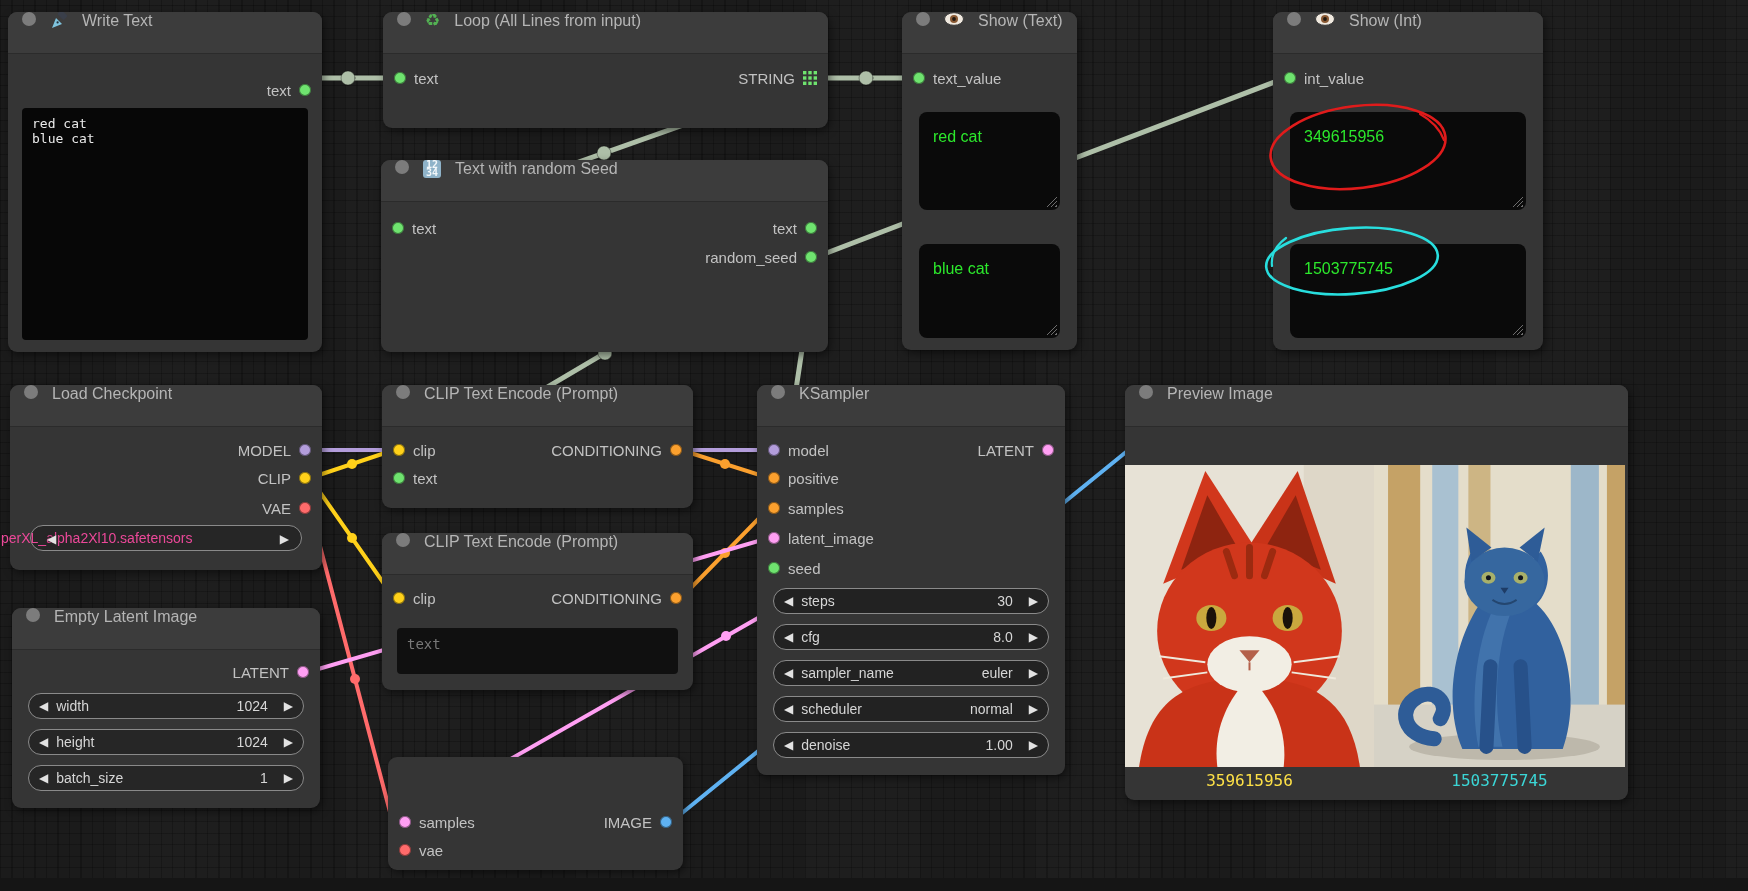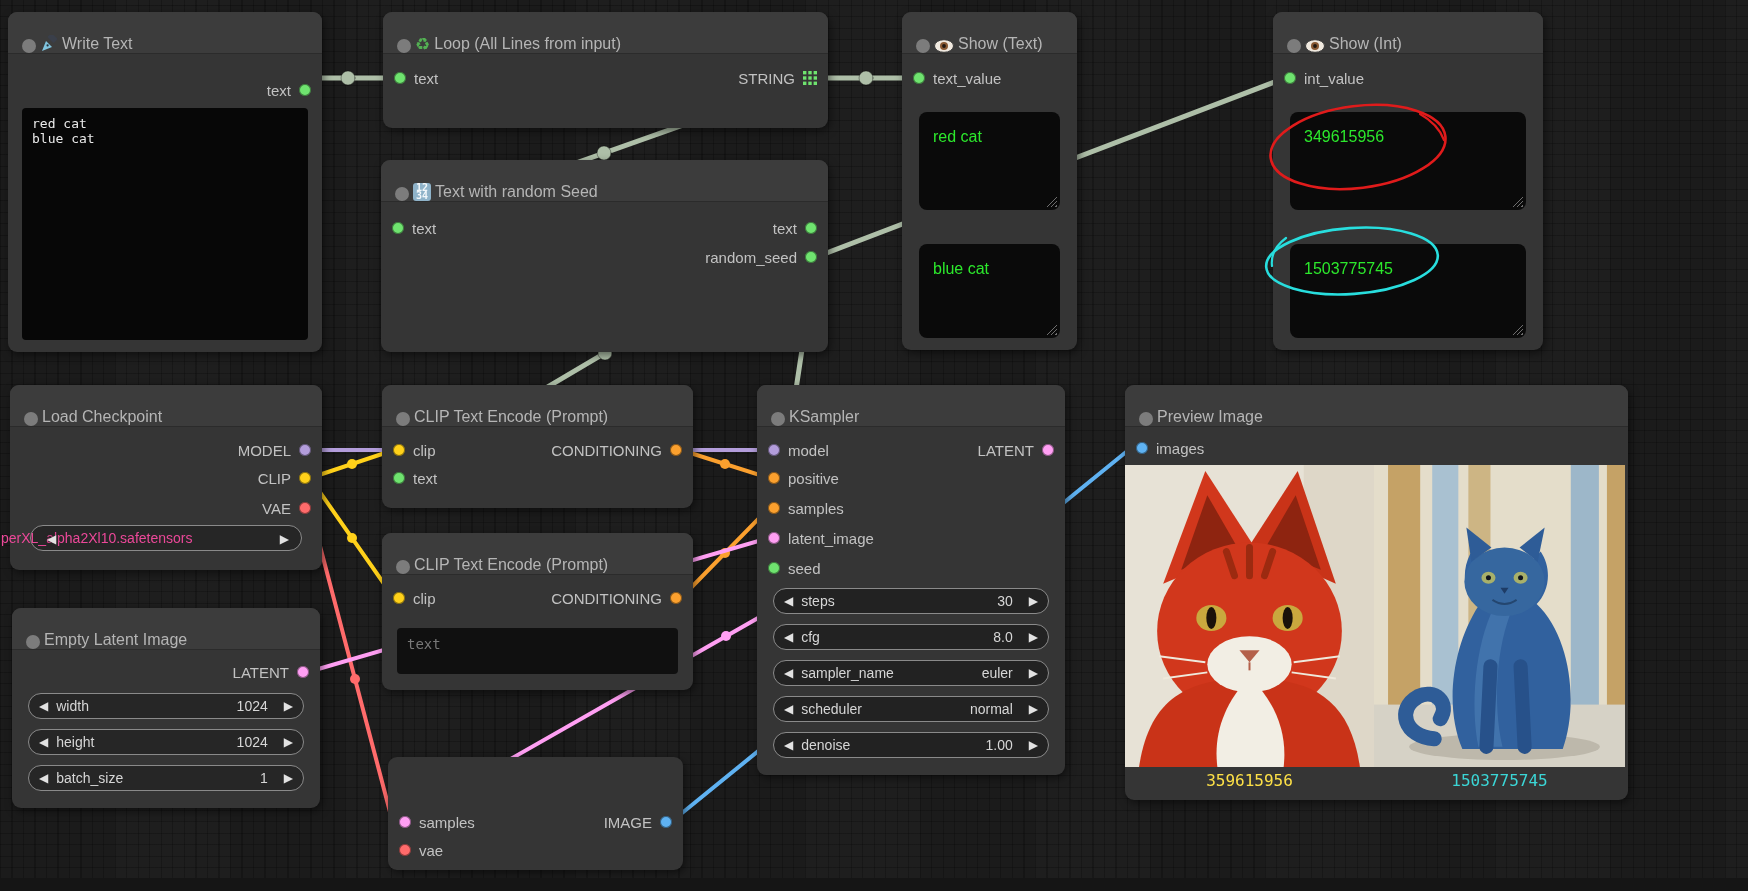--- a/index.html
+++ b/index.html
@@ -13,21 +13,21 @@
       repeating-linear-gradient(90deg, rgba(0,0,0,0.10) 0 115px, transparent 115px 230px);
     user-select:none;cursor:default;
   }
   #wires{position:absolute;left:0;top:0;z-index:1;}
   .node{
     position:absolute;background:#353535;border-radius:9px;z-index:2;
     box-shadow:2px 3px 9px rgba(0,0,0,0.5);
   }
   .titlebar{
     position:absolute;left:0;top:0;right:0;height:42px;background:#3c3c3c;
-    border-radius:9px 9px 0 0;display:flex;align-items:flex-end;gap:4px;
+    border-radius:9px 9px 0 0;display:flex;align-items:flex-start;gap:14px;
     padding:0 14px;box-sizing:border-box;border-bottom:1px solid rgba(0,0,0,0.28);
   }
   .tdot{width:14px;height:14px;border-radius:50%;background:#7c7c7c;flex:none;}
   .ticon{display:flex;align-items:center;flex:none;}
   .ttext{font-size:16px;color:#b5b5b5;white-space:nowrap;}
   .row{position:absolute;left:11px;right:11px;height:20px;display:flex;align-items:center;gap:8px;font-size:15px;color:#c2c2c2;}
   .dot{width:12px;height:12px;border-radius:50%;flex:none;box-shadow:inset 0 0 0 1px rgba(0,0,0,0.45);}
   .outlbl{margin-left:auto;}
   .c-text{background:#6fe36f;}
   .c-model{background:#b39ddb;}
@@ -397,24 +397,20 @@
     <div class="row" style="top:83px">
       <span class="dot c-vae"></span>
       <span>vae</span>
     </div>
   </div>
 
   <div class="node" style="left:1125px;top:385px;width:503px;height:415px">
     <div class="titlebar">
       <span class="tdot"></span>
       <span class="ttext">Preview Image</span>
-    </div>
-    <div class="row" style="top:53px">
-      <span class="dot c-image"></span>
-      <span>images</span>
     </div>
     <div class="img-strip" style="left:0;top:80px;width:500px;height:302px">
       <div class="img-cell">
         <svg width="249" height="302" viewBox="0 0 248 300" preserveAspectRatio="none">
           <rect width="248" height="300" fill="#e7e2d6"></rect>
           <rect x="178" width="70" height="300" fill="#ded7c8"></rect>
           <polygon points="38,118 80,6 128,80" fill="#d1371c"></polygon>
           <polygon points="210,118 172,6 124,80" fill="#c93318"></polygon>
           <polygon points="56,104 82,30 112,82" fill="#8e2410"></polygon>
           <polygon points="195,104 170,30 140,82" fill="#8e2410"></polygon>

